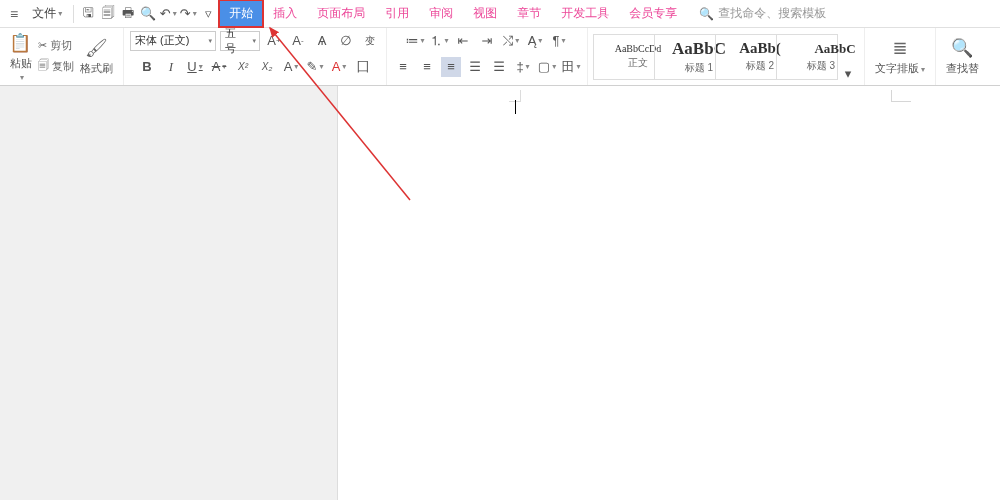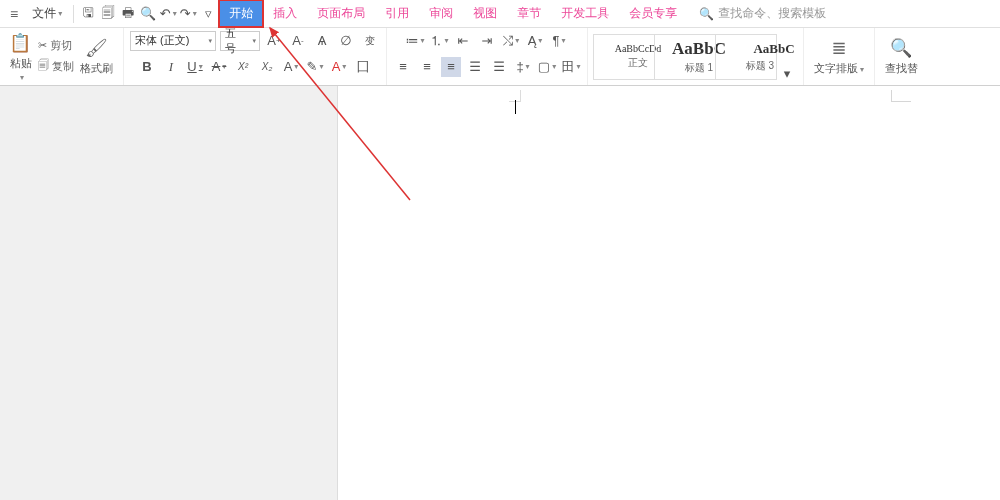--- a/index.html
+++ b/index.html
@@ -188,20 +188,24 @@
     <div class="styles-gallery">
       <div class="style-item">
         <span class="prev" style="font-size:10px;">AaBbCcDd</span>
         <span class="lbl">正文</span>
       </div>
       <div class="style-item">
         <span class="prev" style="font-size:17px;font-weight:bold;">AaBbC</span>
         <span class="lbl">标题 1</span>
       </div>
       <div class="style-item">
+        <span class="prev" style="font-size:15px;font-weight:bold;">AaBb(</span>
+        <span class="lbl">标题 2</span>
+      </div>
+      <div class="style-item">
         <span class="prev" style="font-size:13px;font-weight:bold;margin-left:28px;">AaBbC</span>
         <span class="lbl">标题 3</span>
       </div>
     </div>
     <span class="ribbtn" style="align-self:flex-end;">▾</span>
   </div>
 
   <div class="group">
     <div class="bigbtn">
       <span class="icn">≣</span>

